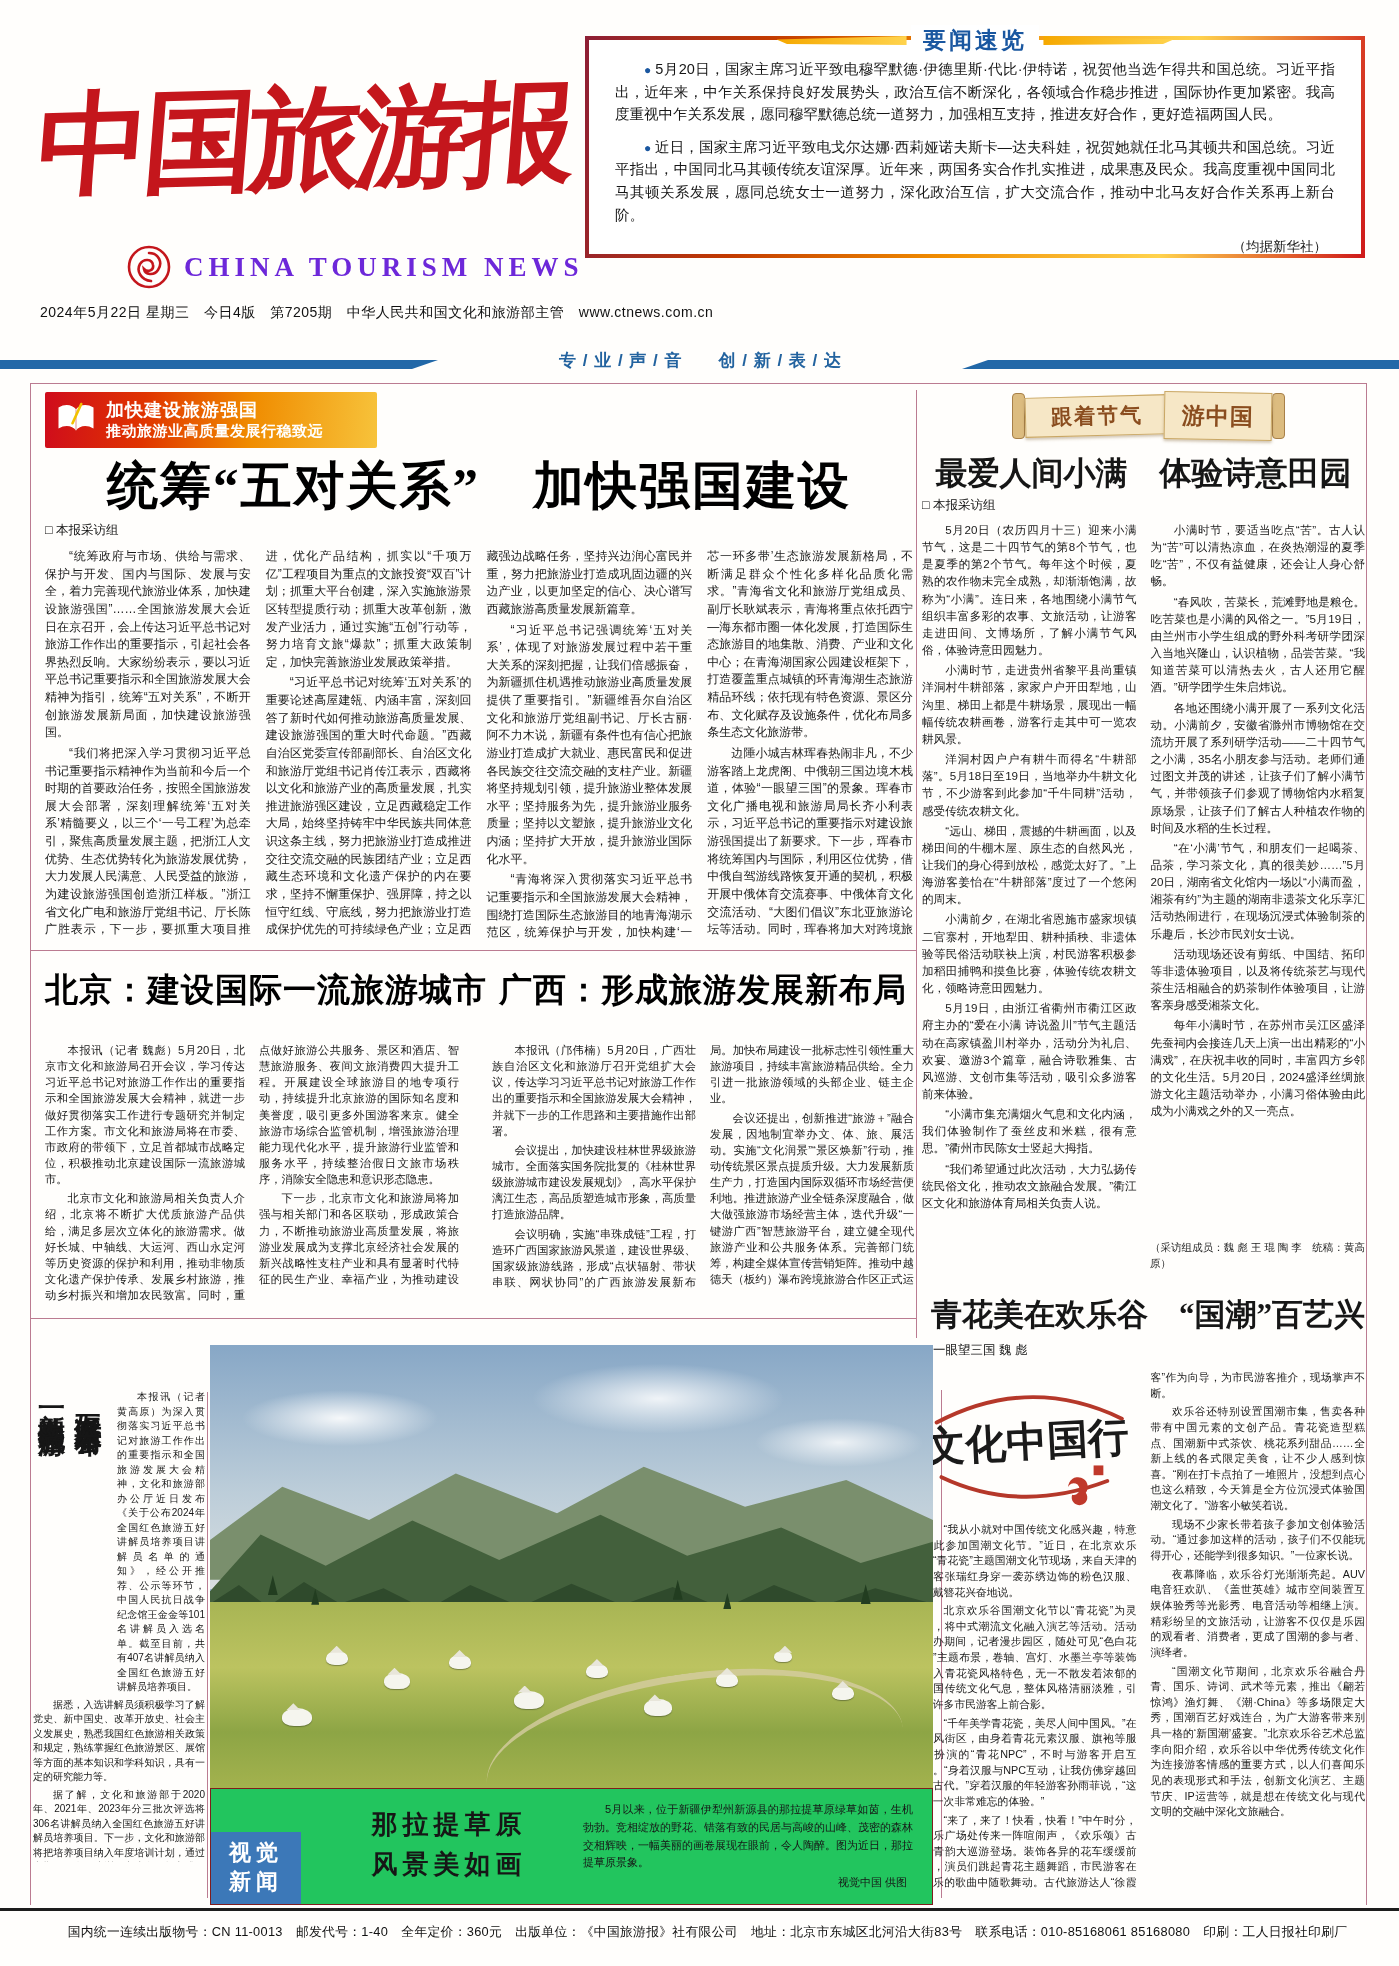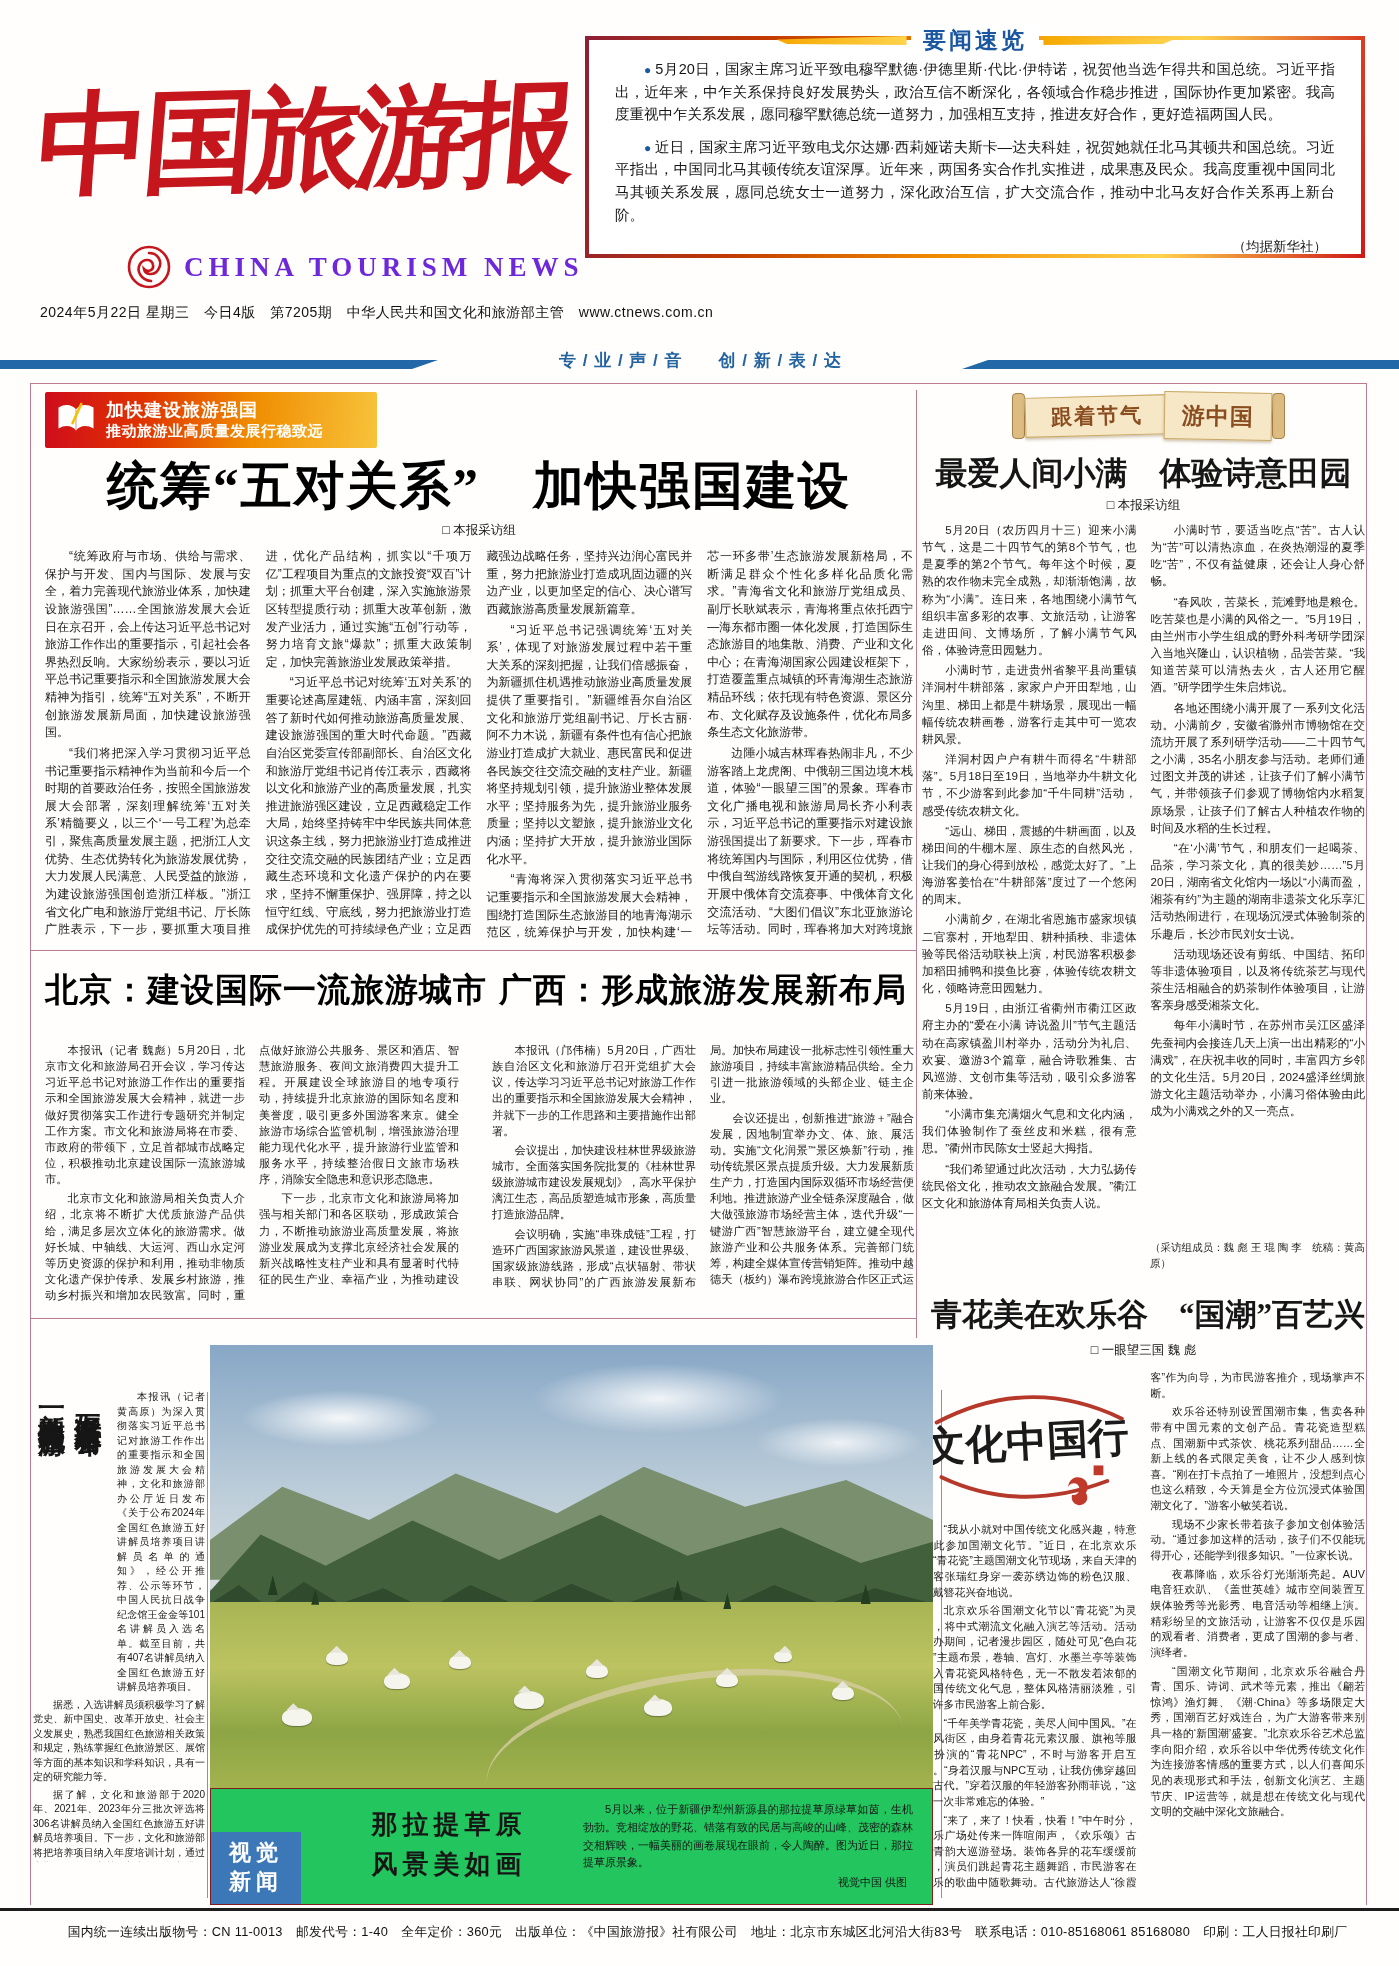--- a/index.html
+++ b/index.html
@@ -41,21 +41,21 @@
   .vrule,.hrule{background:#bb7b91;}
   
   .lead-banner{left:45px;top:392px;width:332px;height:56px;display:flex;align-items:center;gap:9px;
     padding:0 10px;box-sizing:border-box;border-radius:2px;
     background:linear-gradient(95deg,#cf0c1c 0%,#e03400 30%,#f08c00 62%,#f7c33b 100%);}
   .lead-banner-text{color:#fff;font-weight:900;line-height:1.25;}
   .lb1{font-size:18px;letter-spacing:1px;}
   .lb2{font-size:15px;letter-spacing:.5px;}
   .lead-headline{left:45px;top:452px;width:868px;text-align:center;font-size:51px;font-weight:900;
     color:#000;letter-spacing:2px;white-space:nowrap;font-family:"Liberation Serif","DejaVu Serif",serif;}
-  .byline{text-align:center;font-size:12.5px;color:#111;}
+  .byline{font-size:12.5px;color:#111;}
   .lead-byline{left:45px;top:522px;width:868px;}
   .bodytext{text-align:justify;color:#191919;overflow:hidden;column-fill:auto;}
   .bodytext p{text-indent:2em;margin:0 0 3px;}
   .lead-body{left:45px;top:548px;width:868px;height:398px;column-count:4;column-gap:15px;
     font-size:12px;line-height:1.47;}
   
   .mid-headline{font-size:33px;font-weight:900;color:#000;text-align:center;white-space:nowrap;
     font-family:"Liberation Serif","DejaVu Serif",serif;letter-spacing:1px;}
   .bj-headline{left:45px;top:968px;width:414px;}
   .gx-headline{left:492px;top:968px;width:422px;}

